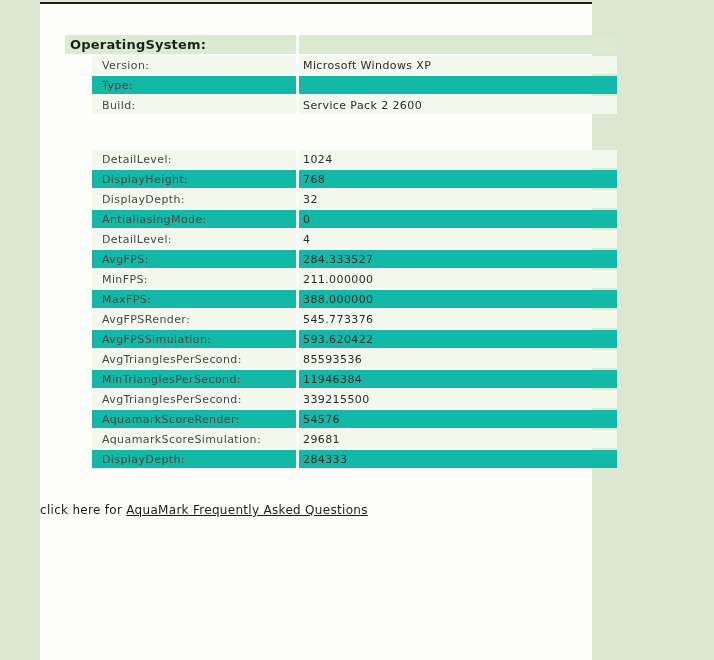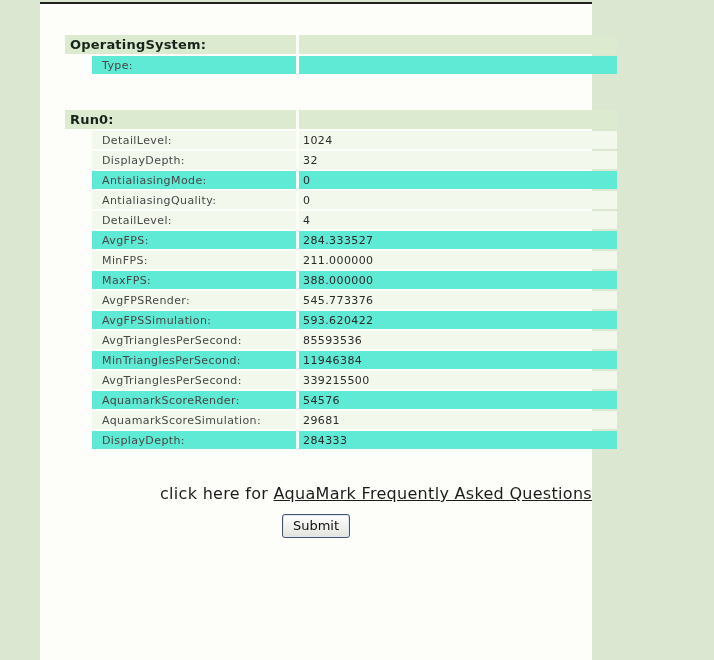--- a/index.html
+++ b/index.html
@@ -34,37 +34,37 @@
   tr.hdr td.hlabel {
     font-size: 13px;
     font-weight: bold;
     color: #1522115;
     color: #16241a;
     padding-left: 5px;
     letter-spacing: 0.2px;
   }
   td.indent { background: transparent; }
   tr.odd  td.lbl, tr.odd  td.val { background: #f2f9ec; }
-  tr.even td.lbl, tr.even td.val { background: #5eead4; }
+  tr.even td.lbl, tr.even td.val { background: #14b8a6; }
   td.lbl {
     font-size: 11px;
     color: #474747;
     padding-left: 10px;
     letter-spacing: 0.4px;
   }
   td.val {
     font-size: 11px;
     color: #2b2b2b;
     padding-left: 4px;
     letter-spacing: 0.4px;
   }
   .faq-line {
     margin-top: 33px;
-    text-align: right;
-    font-size: 16px;
+    text-align: left;
+    font-size: 12px;
     color: #1c1c1c;
     letter-spacing: 0.3px;
   }
   .faq-line a {
     color: #1c1c1c;
     text-decoration: underline;
     cursor: pointer;
   }
   .submit-wrap { margin-top: 11px; text-align: center; }
   button.submit {
@@ -90,61 +90,67 @@
     <colgroup>
         <col class="c-indent">
         <col class="c-label">
         <col class="c-value">
       </colgroup>
     <tbody>
         <tr class="hdr">
       <td colspan="2" class="hlabel">OperatingSystem:</td>
       <td></td>
     </tr>
+    <tr class="odd">
+      <td class="indent"></td>
+      <td class="lbl">Version:</td>
+      <td class="val">Microsoft Windows XP</td>
+    </tr>
     <tr class="even">
       <td class="indent"></td>
       <td class="lbl">Type:</td>
       <td class="val"></td>
+    </tr>
+    <tr class="odd">
+      <td class="indent"></td>
+      <td class="lbl">Build:</td>
+      <td class="val">Service Pack 2 2600</td>
     </tr>
   </tbody>
     </table>
 
   <table class="report second">
     <colgroup>
         <col class="c-indent">
         <col class="c-label">
         <col class="c-value">
       </colgroup>
     <tbody>
-        <tr class="hdr">
-      <td colspan="2" class="hlabel">Run0:</td>
-      <td></td>
-    </tr>
     <tr class="odd">
       <td class="indent"></td>
       <td class="lbl">DetailLevel:</td>
       <td class="val">1024</td>
     </tr>
+    <tr class="even">
+      <td class="indent"></td>
+      <td class="lbl">DisplayHeight:</td>
+      <td class="val">768</td>
+    </tr>
     <tr class="odd">
       <td class="indent"></td>
       <td class="lbl">DisplayDepth:</td>
       <td class="val">32</td>
     </tr>
     <tr class="even">
       <td class="indent"></td>
       <td class="lbl">AntialiasingMode:</td>
       <td class="val">0</td>
     </tr>
     <tr class="odd">
       <td class="indent"></td>
-      <td class="lbl">AntialiasingQuality:</td>
-      <td class="val">0</td>
-    </tr>
-    <tr class="odd">
-      <td class="indent"></td>
       <td class="lbl">DetailLevel:</td>
       <td class="val">4</td>
     </tr>
     <tr class="even">
       <td class="indent"></td>
       <td class="lbl">AvgFPS:</td>
       <td class="val">284.333527</td>
     </tr>
     <tr class="odd">
       <td class="indent"></td>
@@ -194,17 +200,14 @@
     <tr class="even">
       <td class="indent"></td>
       <td class="lbl">DisplayDepth:</td>
       <td class="val">284333</td>
     </tr>
   </tbody>
     </table>
 
   <div class="faq-line"><span>click here for </span><a href="#">AquaMark Frequently Asked Questions</a></div>
 
-  <div class="submit-wrap">
-    <button class="submit" type="submit">Submit</button>
-  </div>
 
 </div>
 
 </body></html>

